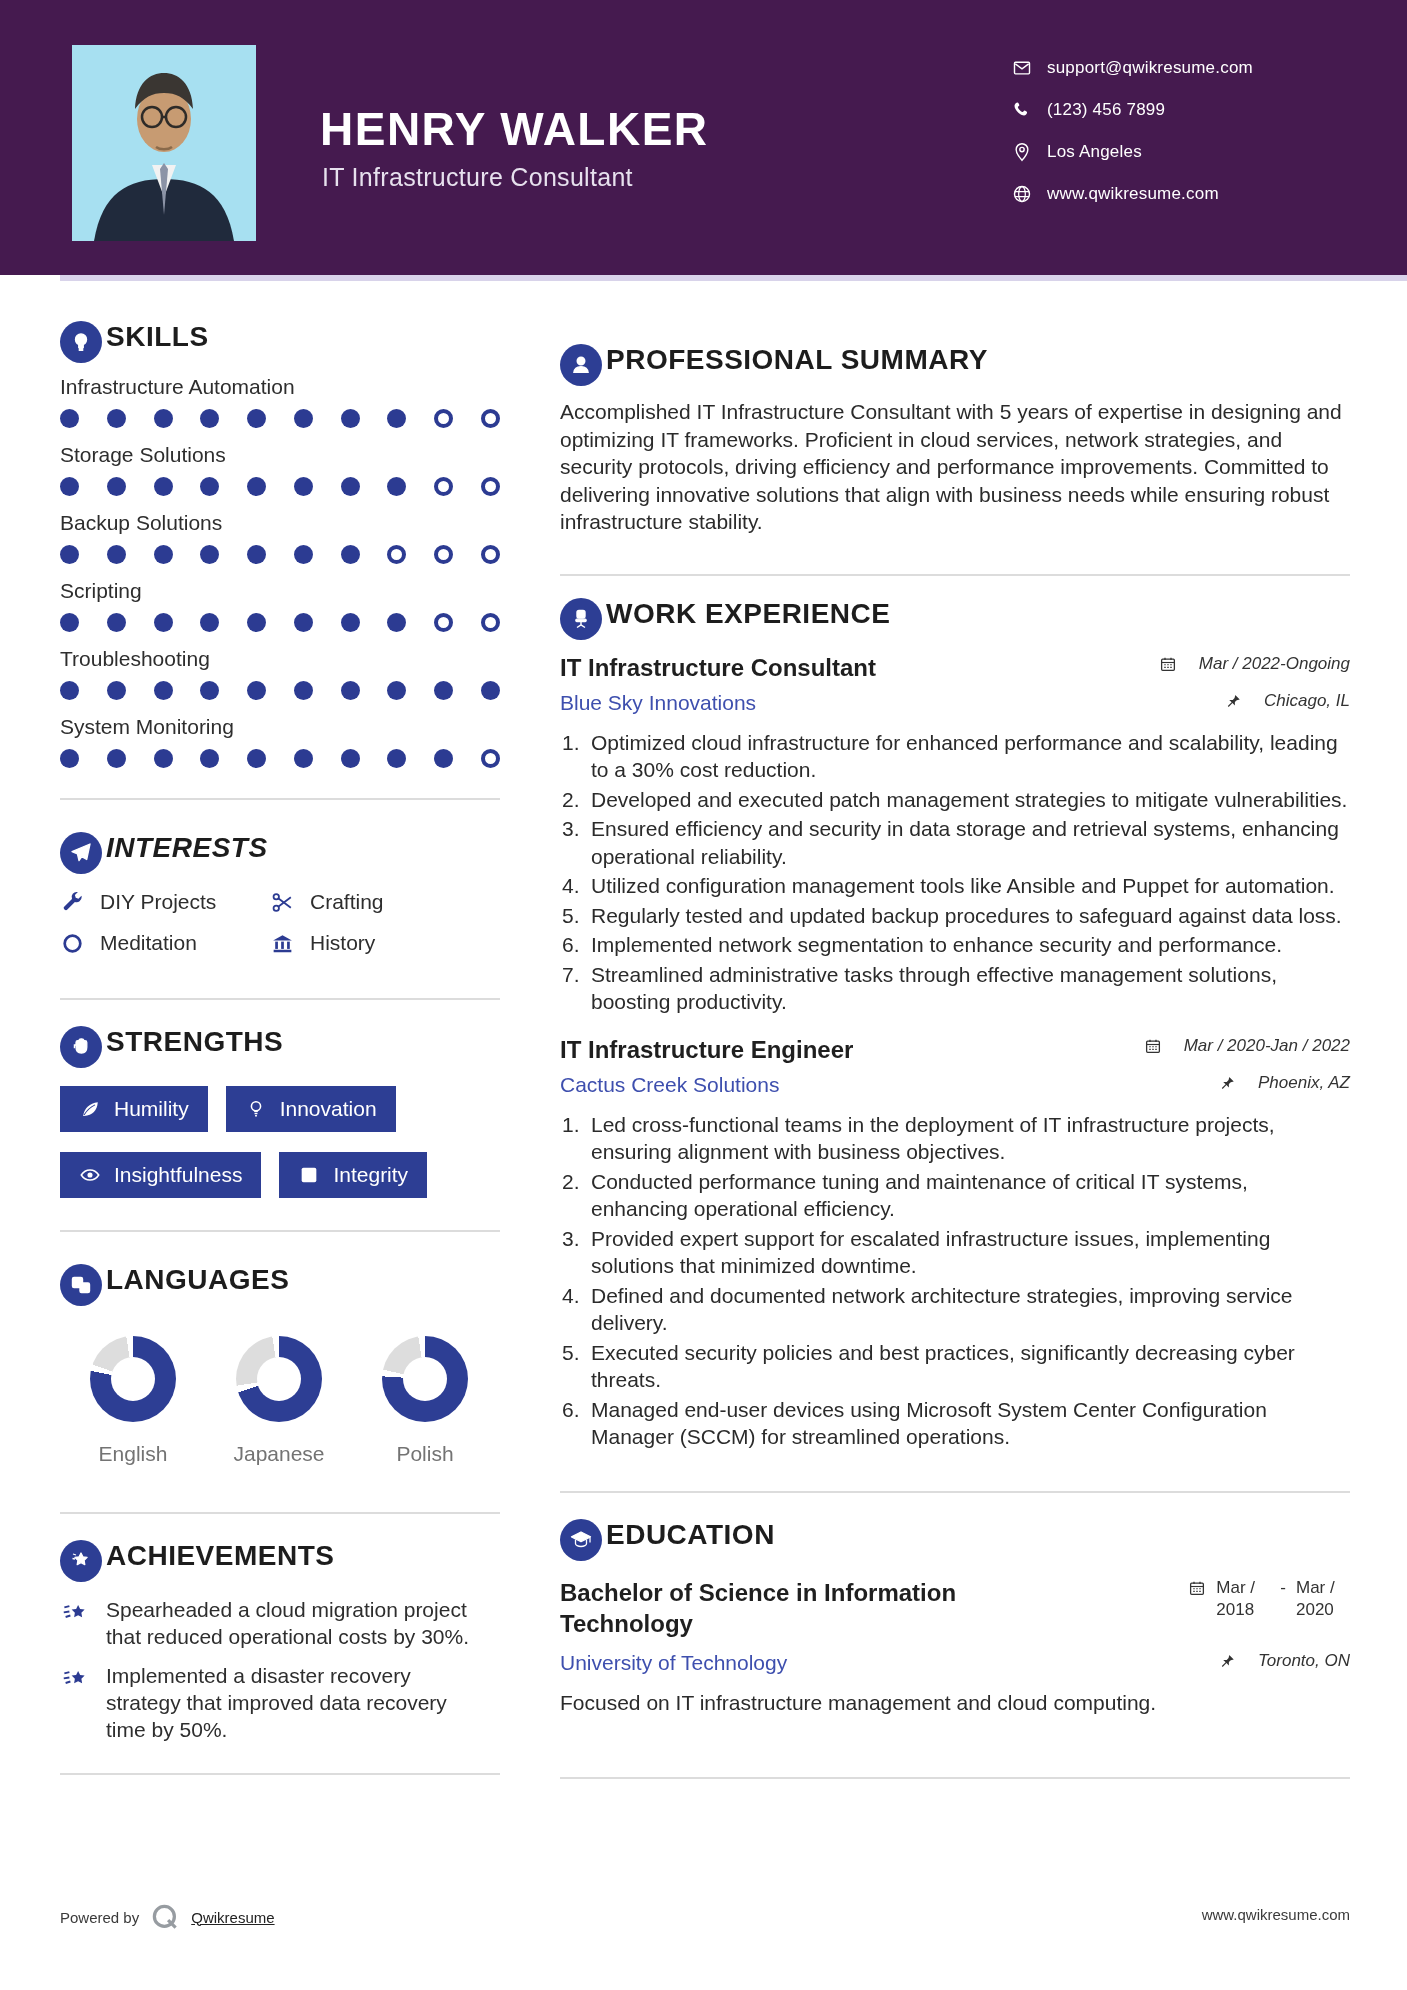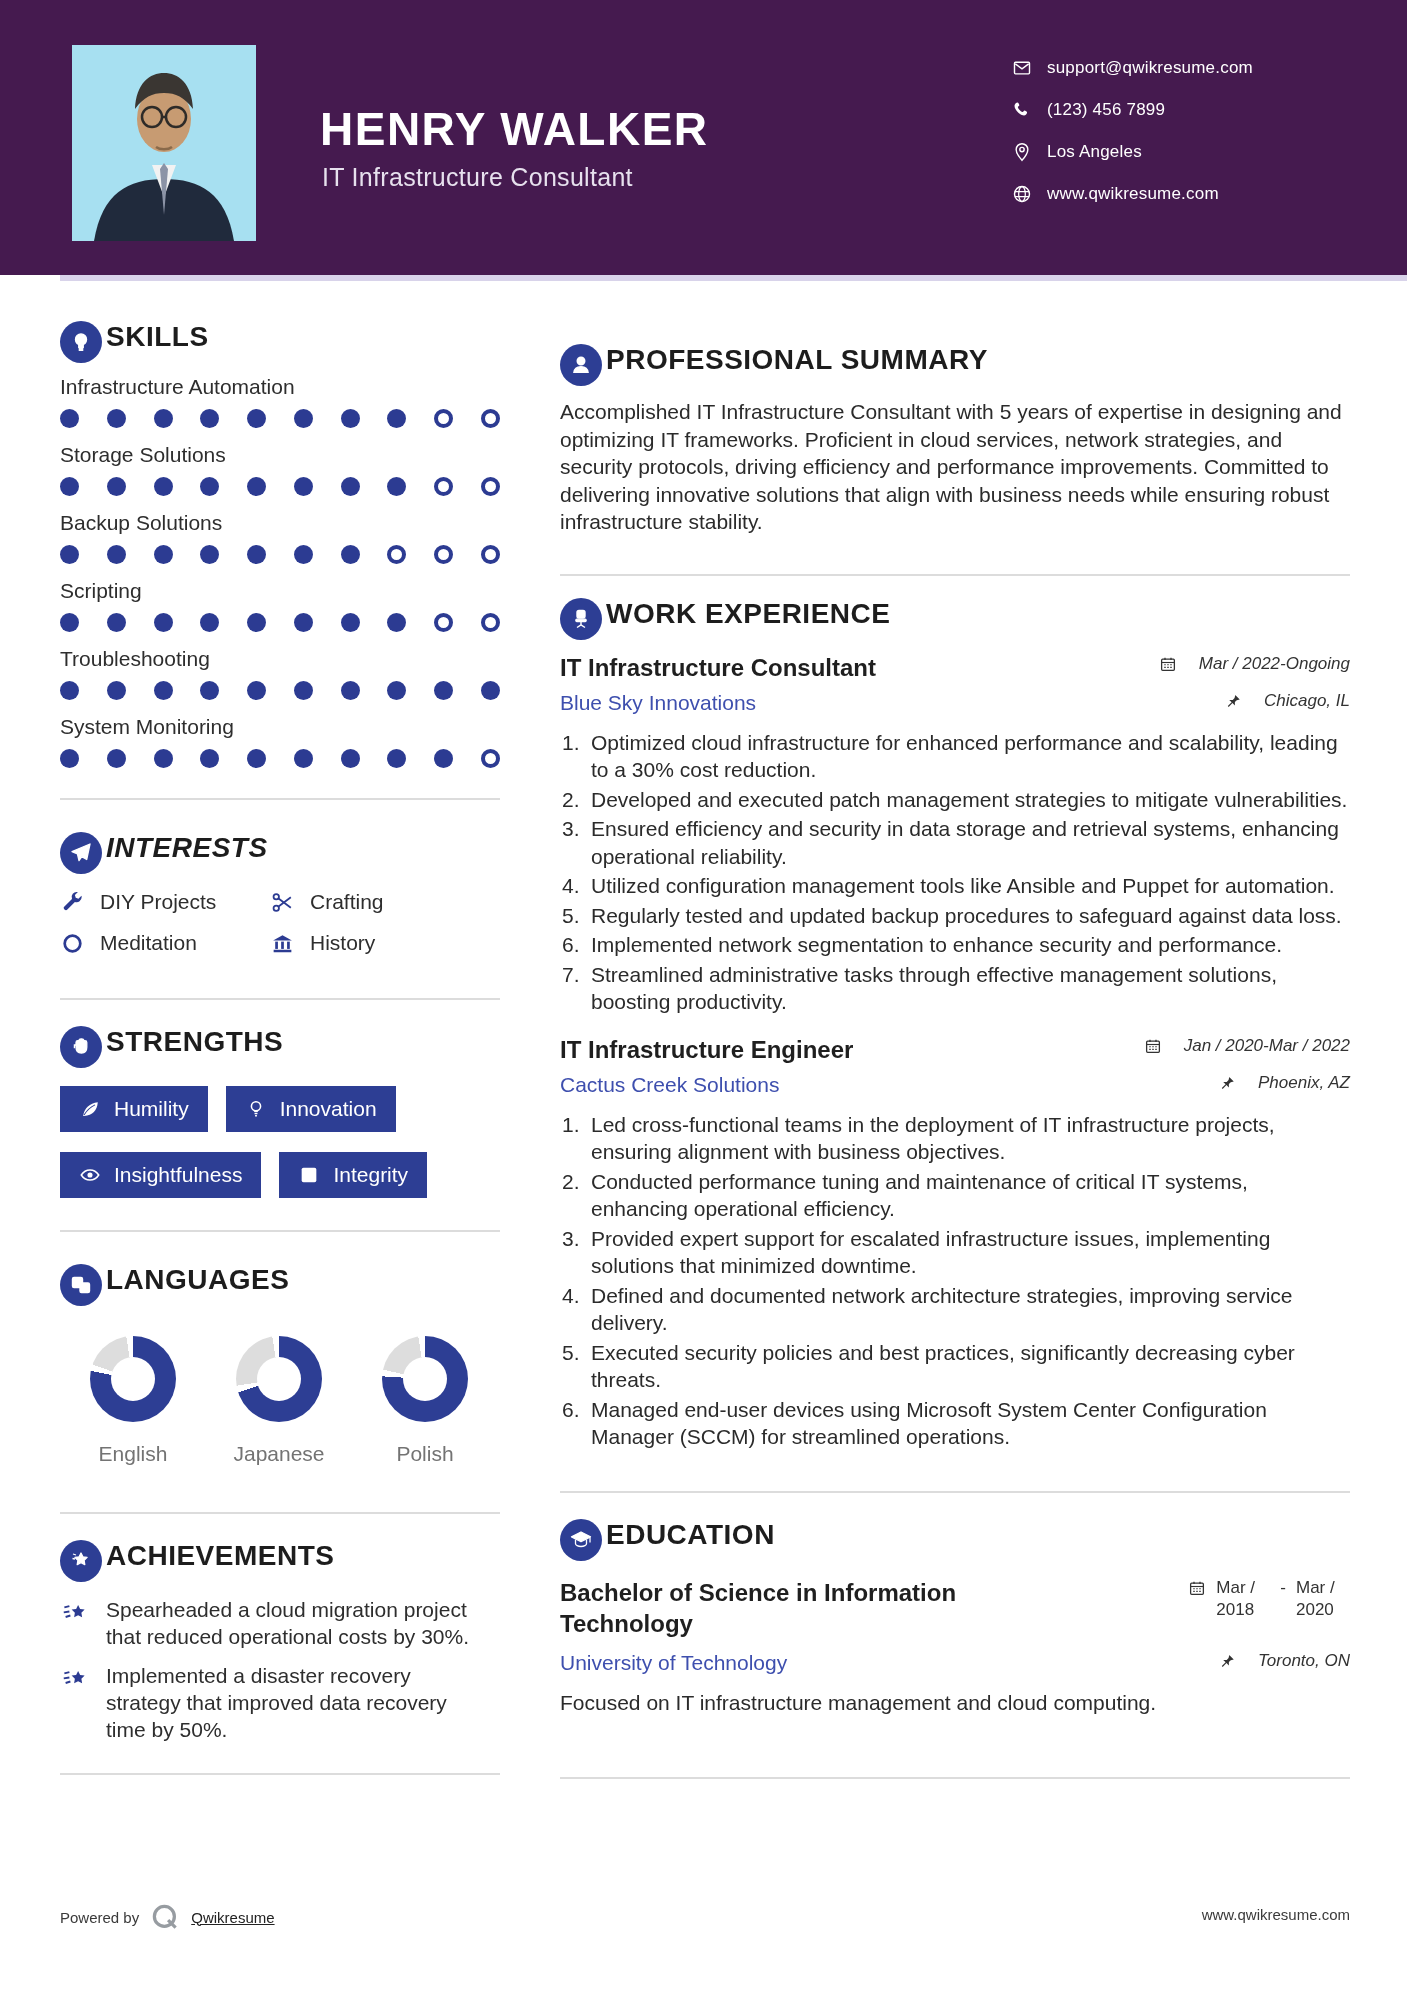--- a/index.html
+++ b/index.html
@@ -497,21 +497,21 @@
             <div class="job-name">IT Infrastructure Engineer</div>
             <div class="meta">
               <span class="icn ">
                 <svg viewBox="0 0 24 24" fill="none">
                   <rect x="3.5" y="5.5" width="17" height="15" rx="1.4" stroke="currentColor" stroke-width="1.7"></rect>
                   <path d="M3.5 10h17" stroke="currentColor" stroke-width="1.5"></path>
                   <path d="M8 3.5v3M16 3.5v3" stroke="currentColor" stroke-width="1.7"></path>
                   <path d="M7 13h2M11 13h2M15 13h2M7 16.5h2M11 16.5h2M15 16.5h2" stroke="currentColor" stroke-width="1.5"></path>
                 </svg>
               </span>
-              <span>Jan / 2020-Mar / 2022</span>
+              <span>Mar / 2020-Jan / 2022</span>
             </div>
           </div>
           <div class="company-row">
             <div class="company">Cactus Creek Solutions</div>
             <div class="meta">
               <span class="icn ">
                 <svg viewBox="0 0 24 24" fill="none">
                   <path d="M14 3l7 7-1.2.3-2.8.6-2.5 2.5v4.6l-3.2-3.2-5.1 5.1-1.1-1.1 5.1-5.1L7 10.5h4.6L14.1 8l.6-2.8L15 4z" fill="currentColor"></path>
                 </svg>
               </span>

